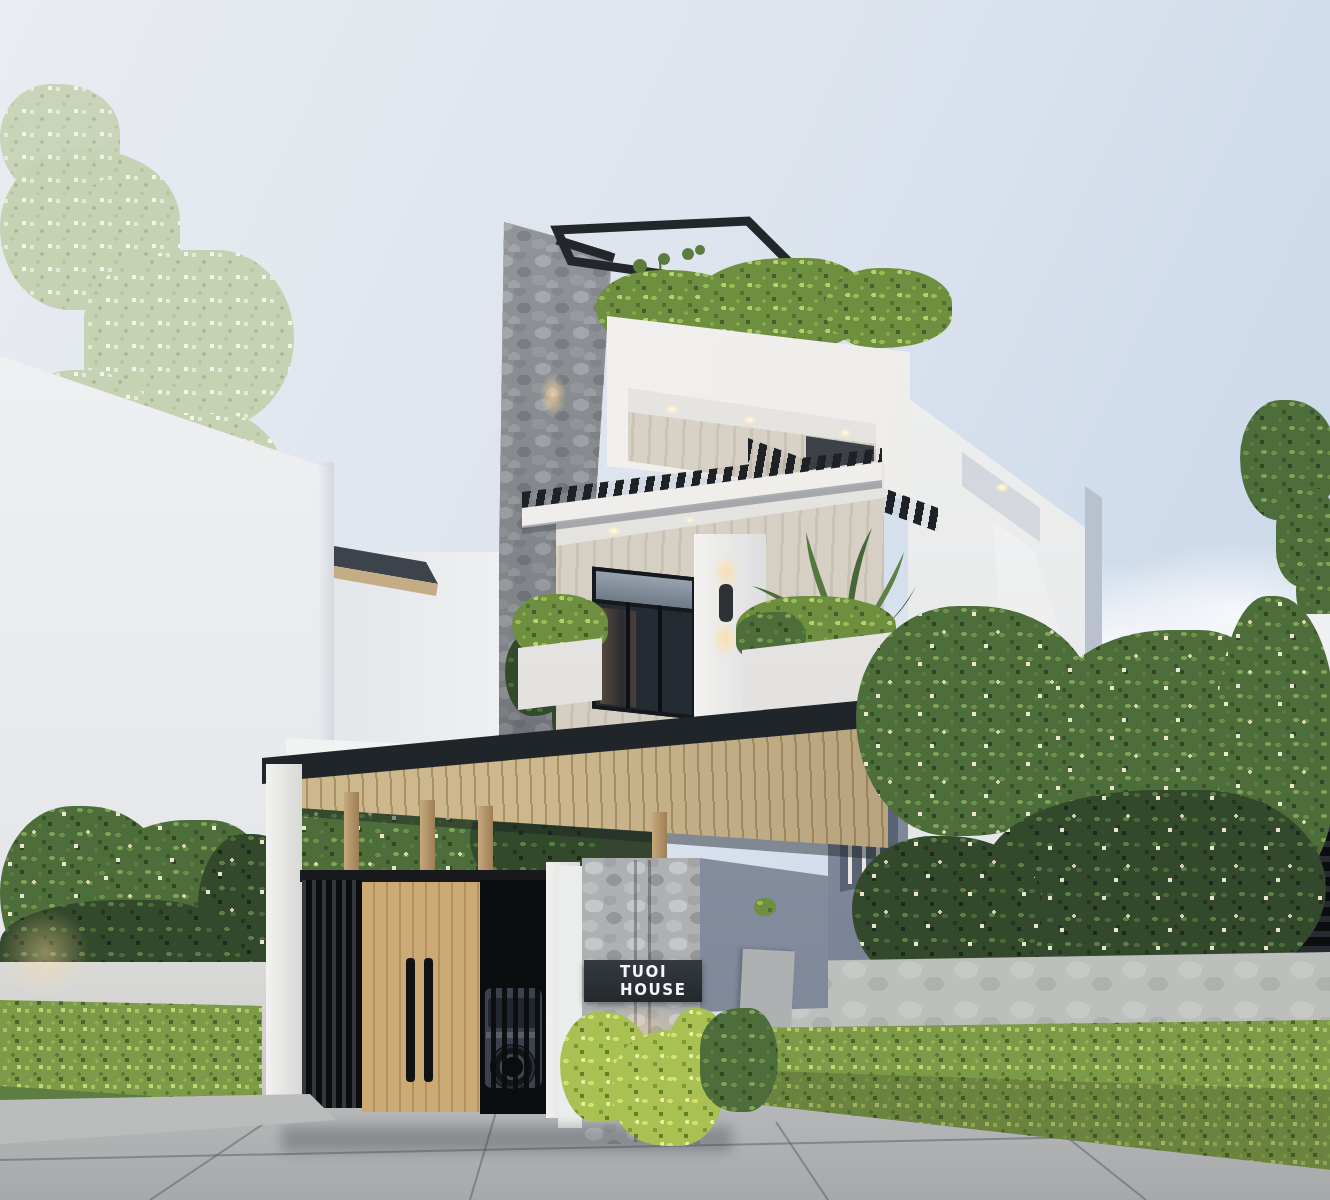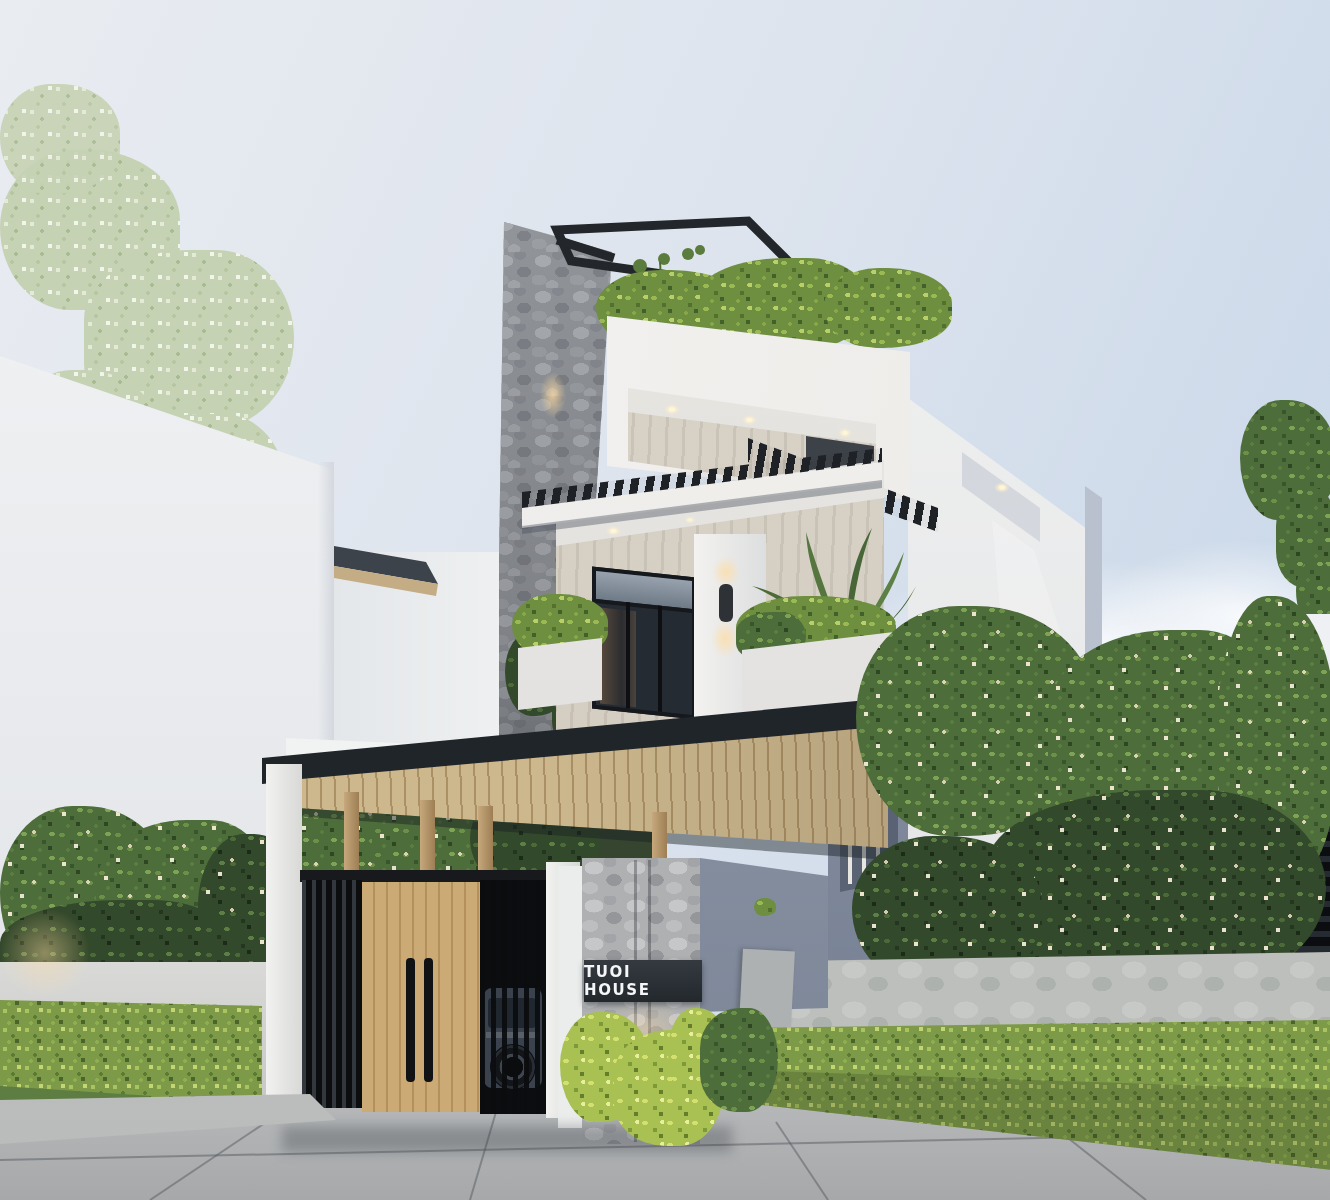--- a/index.html
+++ b/index.html
@@ -80,21 +80,21 @@
   .conc{background-color:#bcbfbb;background-image:
     radial-gradient(20px 14px at 14px 10px,rgba(255,255,255,.16) 60%,transparent 62%),
     radial-gradient(16px 12px at 38px 24px,rgba(90,95,90,.14) 60%,transparent 62%);
     background-size:56px 40px;}
   .glow{background:radial-gradient(closest-side,rgba(255,220,160,.75),rgba(255,220,160,0));}
   .downlight{background:radial-gradient(closest-side,#fff6da 0 30%,rgba(255,240,200,.55) 55%,rgba(255,240,200,0));}
   .cloud{background:radial-gradient(closest-side,rgba(255,255,255,.95),rgba(255,255,255,0));}
 
   #sign-band{display:flex;align-items:center;justify-content:center;
     background:linear-gradient(#343a40,#23282d);box-shadow:0 3px 6px rgba(20,24,28,.45);}
-  #sign-band span{color:#f5f6f7;font-weight:700;font-size:15px;letter-spacing:1.6px;}
+  #sign-band span{color:#f5f6f7;font-weight:700;font-size:15px;letter-spacing:1.6px;margin-left:36px;}
 </style>
 </head>
 <body>
 
 <div id="scene">
 
   <div class="full" style="background:linear-gradient(115deg,#e9ecf1 0%,#dde4ee 45%,#c5d5e8 100%);"></div>
   <div class="abs cloud" style="left:840px;top:560px;width:480px;height:190px;"></div>
   <div class="abs cloud" style="left:620px;top:620px;width:380px;height:140px;opacity:.7;"></div>
   <div class="abs cloud" style="left:1100px;top:540px;width:280px;height:150px;opacity:.85;"></div>

